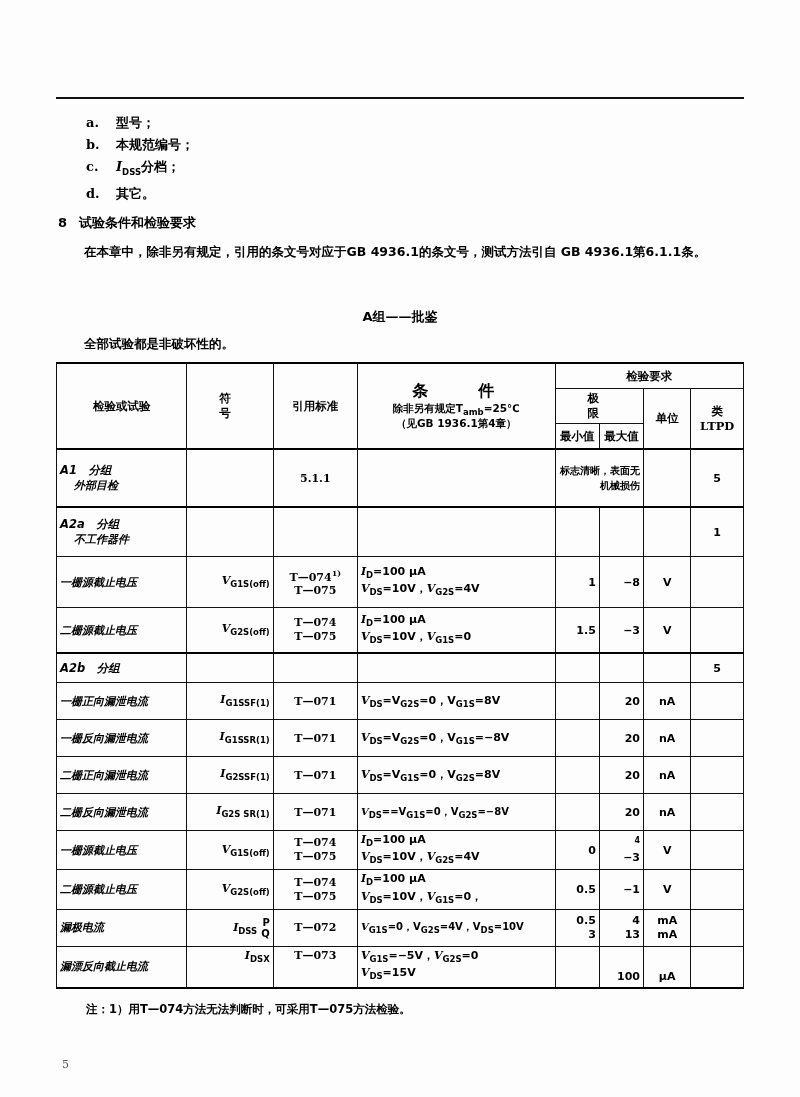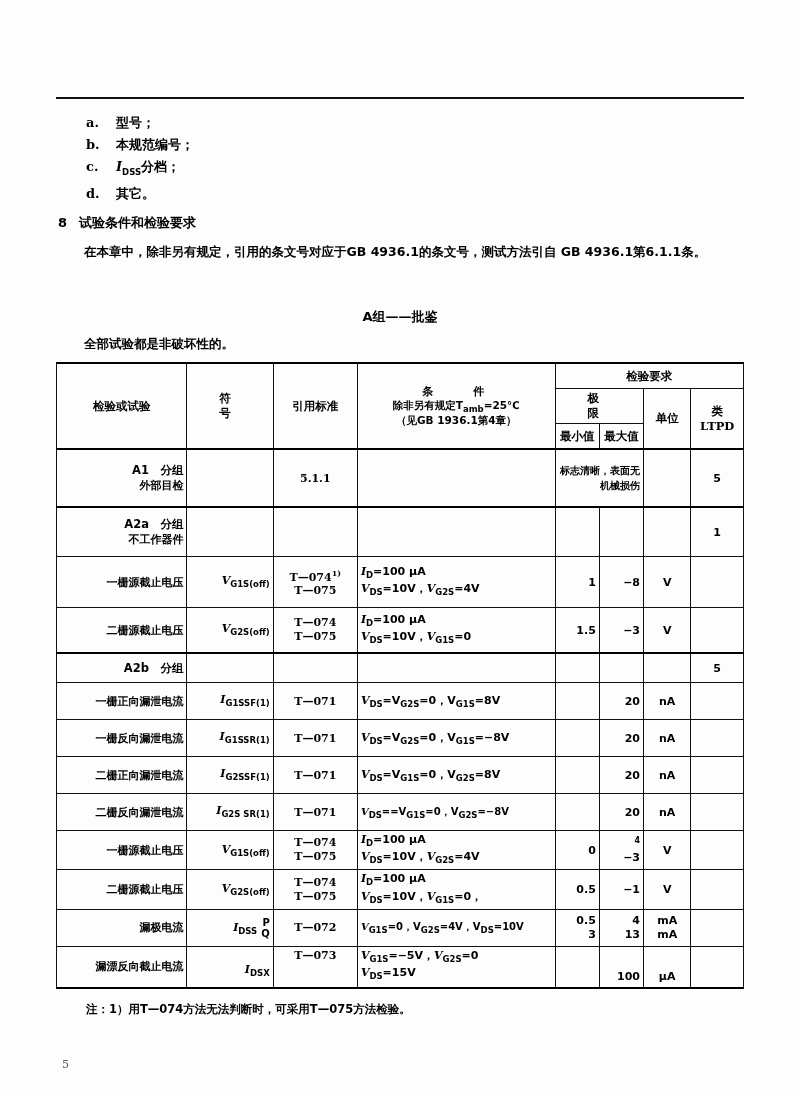--- a/index.html
+++ b/index.html
@@ -140,31 +140,31 @@
   .hdr td { text-align: center; height: 20px; font-size: 11.5px; }
   .c-name   { width: 124px; }
   .c-sym    { width: 82px; }
   .c-std    { width: 80px; }
   .c-cond   { width: 188px; }
   .c-min    { width: 42px; }
   .c-max    { width: 42px; }
   .c-unit   { width: 45px; }
   .c-ltpd   { width: 50px; }
 
-  td.name  { text-align: right;  padding-left: 6px; font-size: 11px; }
+  td.name  { text-align: left;  padding-left: 6px; font-size: 11px; font-style: italic; }
   td.sym   { text-align: right; font-size: 11px; }
   td.std   { text-align: center; font-size: 11px; font-family: "DejaVu Serif","Liberation Serif",serif;}
   td.cond  { text-align: left; padding-left: 8px; font-size: 11px; }
   td.num   { text-align: right; font-size: 11px; }
   td.unit  { text-align: center; font-size: 11px; }
   td.ltpd  { text-align: center; font-size: 11px; vertical-align: top; padding-top: 3px;}
   .grp { font-weight: bold; font-size: 11.5px; }
   .subline { display: block; padding-left: 14px; }
   .stack > div { line-height: 14px; }
-  .hdr-cond-main { font-size: 11px; letter-spacing: 6px; }
+  .hdr-cond-main { font-size: 16px; letter-spacing: 6px; }
   .hdr-sub { font-size: 10.5px; font-weight: bold; text-align: center; }
   .sup { font-size: 8px; vertical-align: super; }
   .spaced { letter-spacing: 12px; }
   .spaced2 { letter-spacing: 10px; }
   
   .note {
     position: absolute;
     top: 1002px;
     left: 86px;
     font-size: 11.5px;
@@ -432,21 +432,21 @@
           </td>
           <td class="unit stack" style="border-top:none">
             <div>mA</div>
             <div>mA</div>
           </td>
           <td class="ltpd" style="border-top:none"></td>
         </tr>
 
         <tr>
           <td class="name botline" style="height:36px;border-top:none">漏漂反向截止电流</td>
-          <td class="sym botline" style="border-top:none;vertical-align:top;padding-top:16px"><span class="ital">I</span><sub class="sm">DSX</sub></td>
+          <td class="sym botline" style="border-top:none;vertical-align:top;padding-top:2px"><span class="ital">I</span><sub class="sm">DSX</sub></td>
           <td class="std botline" style="border-top:none;vertical-align:top;padding-top:2px">T—073</td>
           <td class="cond stack botline" style="border-top:none;vertical-align:top;padding-top:2px">
             <div><span class="ital">V</span><sub class="sm">G1S</sub><span>=−5V，</span><span class="ital">V</span><sub class="sm">G2S</sub><span>=0</span></div>
             <div><span class="ital">V</span><sub class="sm">DS</sub><span>=15V</span></div>
           </td>
           <td class="num botline" style="border-top:none"></td>
           <td class="num botline" style="border-top:none;vertical-align:bottom;padding-bottom:4px">100</td>
           <td class="unit botline" style="border-top:none;vertical-align:bottom;padding-bottom:4px">μA</td>
           <td class="ltpd botline" style="border-top:none"></td>
         </tr>

